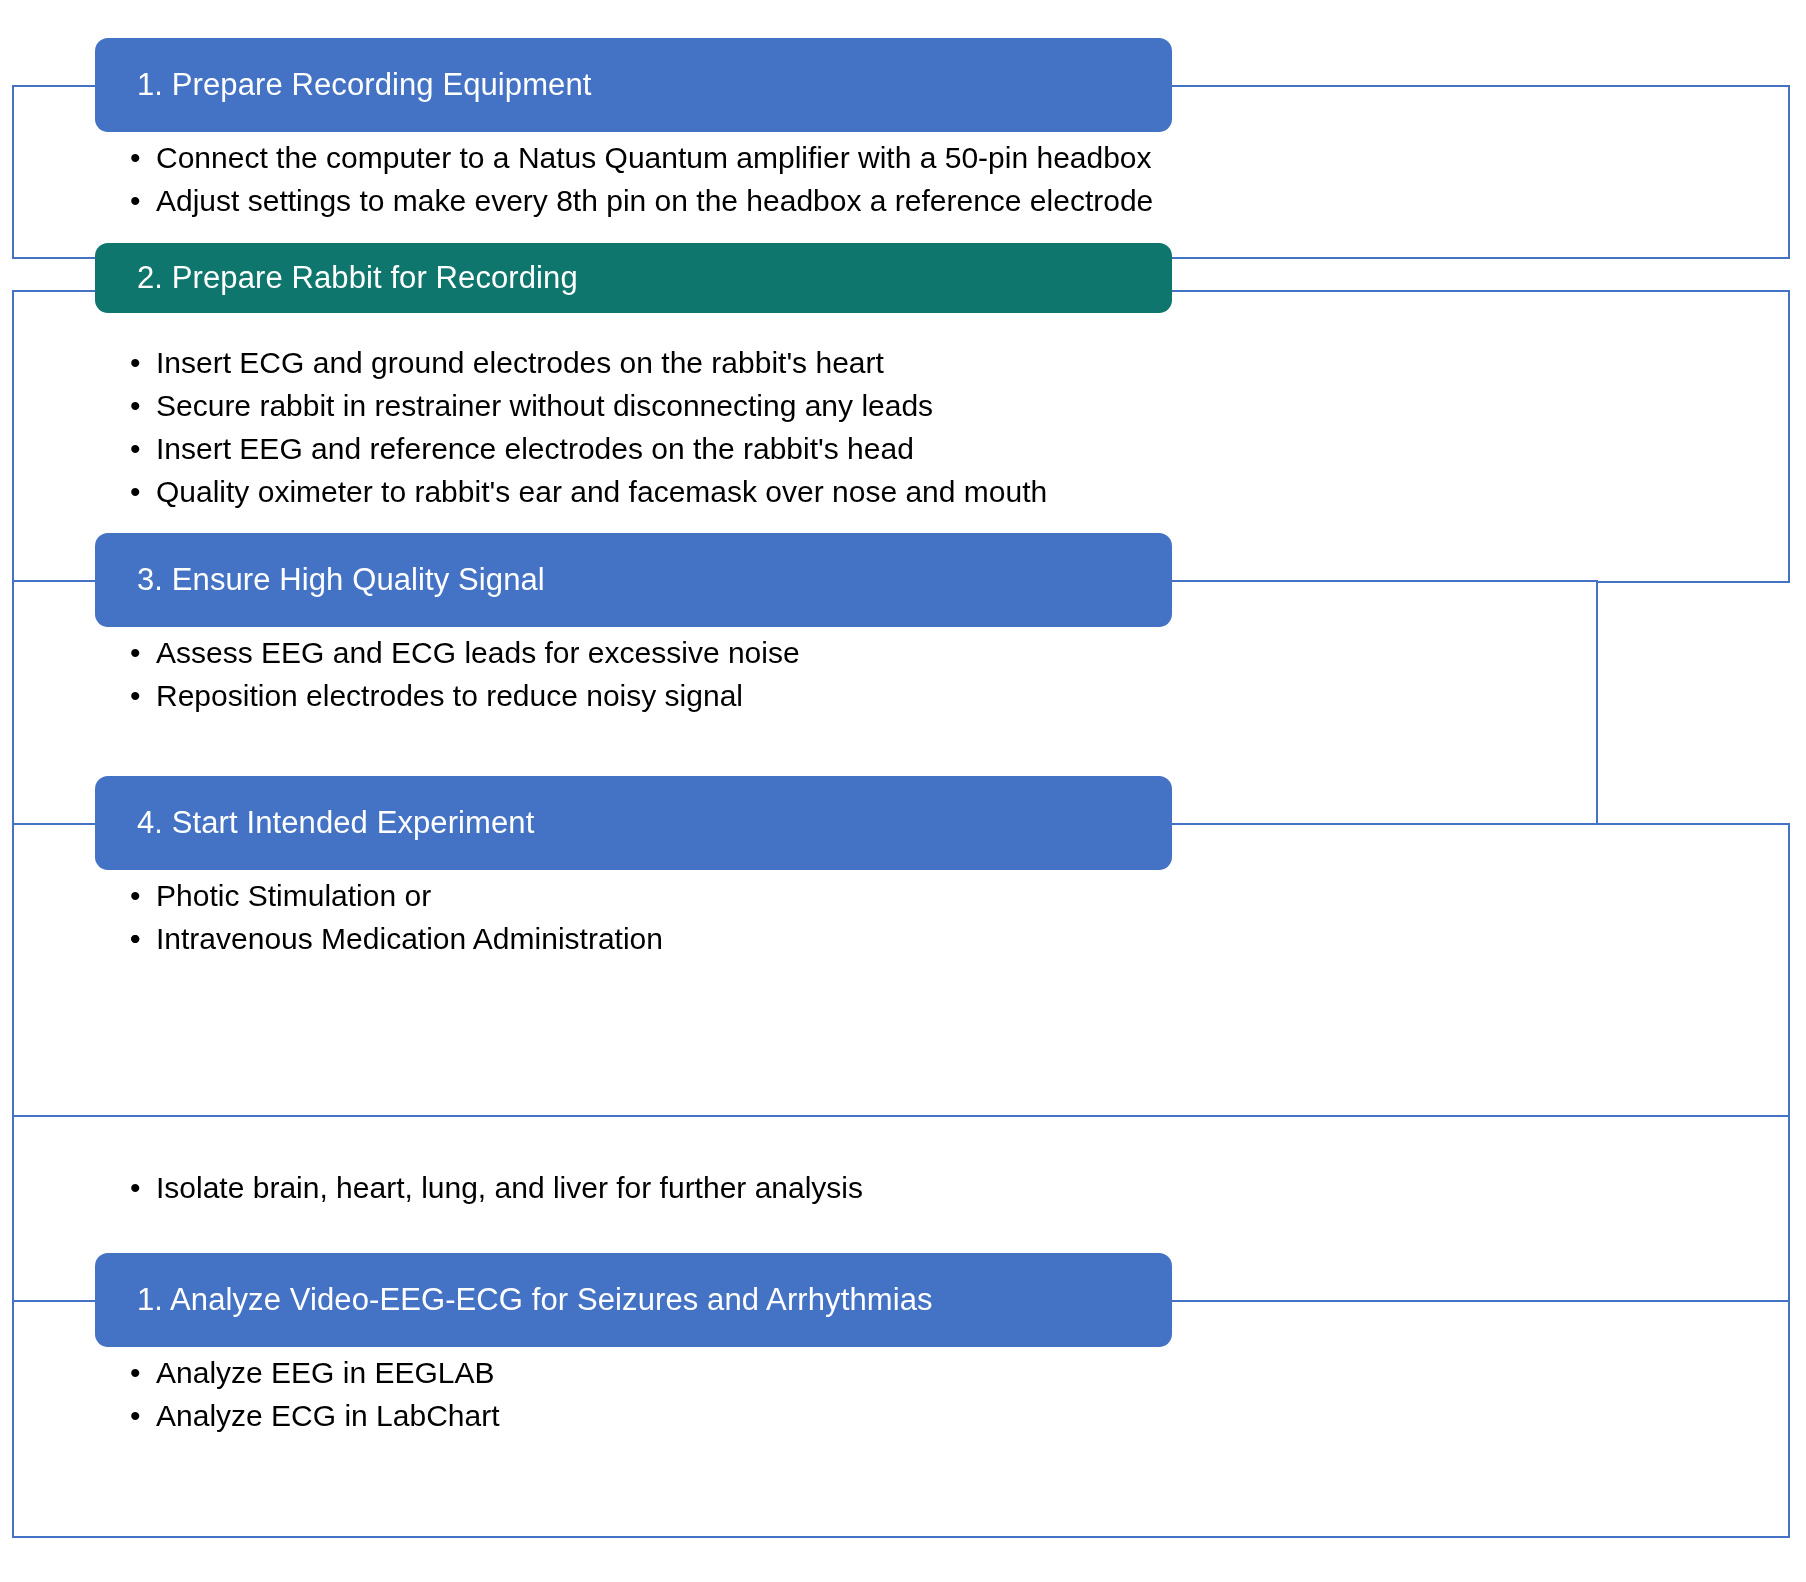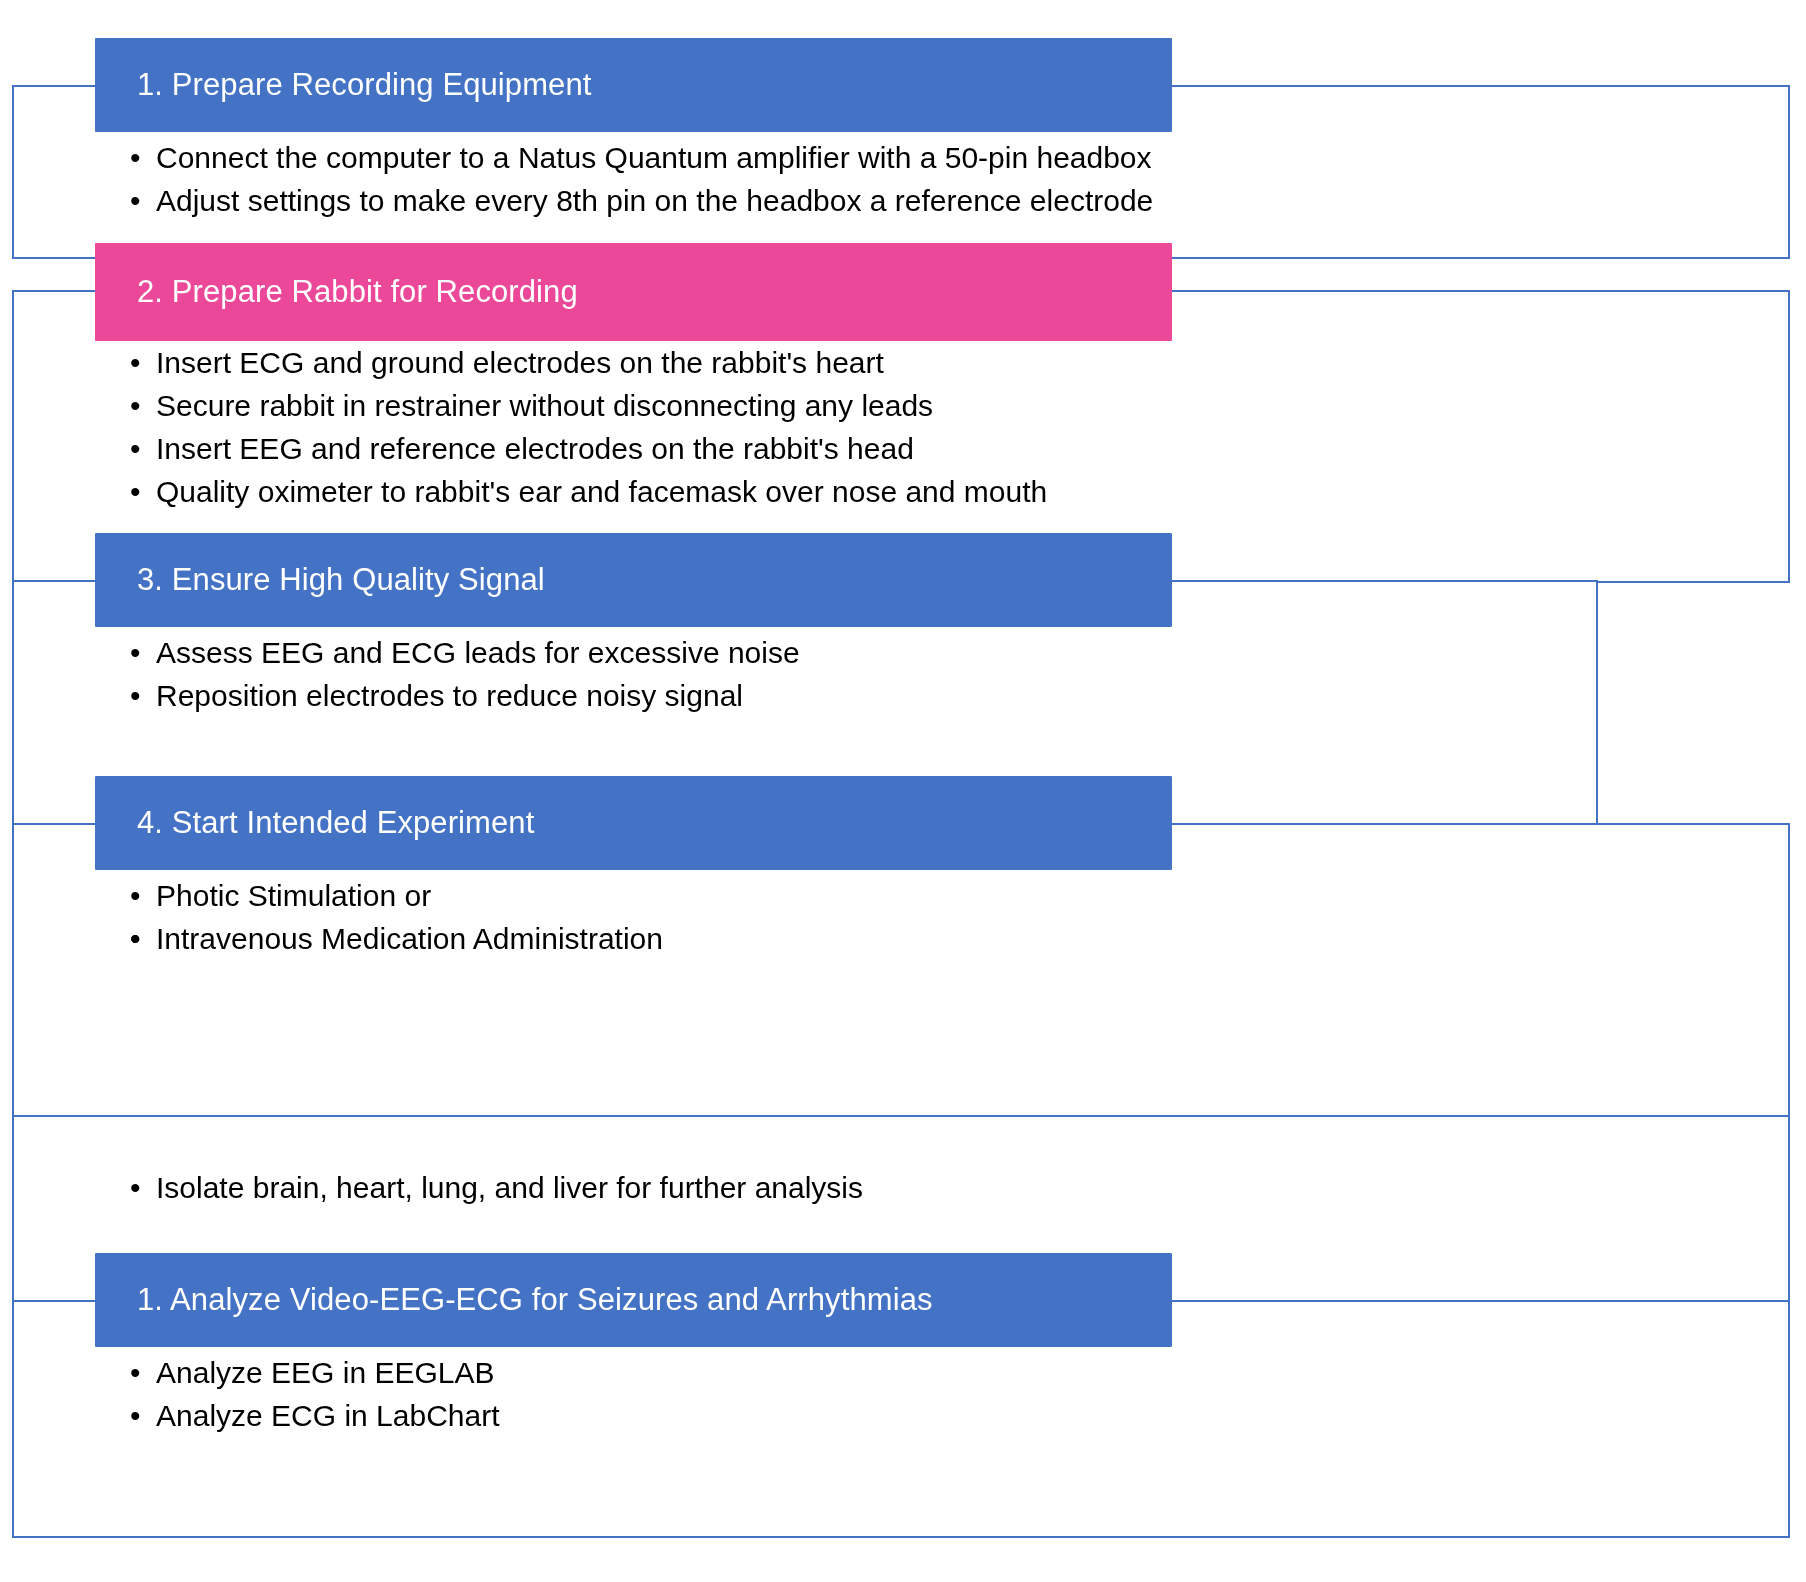--- a/index.html
+++ b/index.html
@@ -38,21 +38,21 @@
     border: 2px solid #4472C4;
     box-sizing: border-box;
   }
 
   .step-header {
     position: absolute;
     left: 95px;
     width: 1077px;
     box-sizing: border-box;
     background: #4472C4;
-    border-radius: 1px;
+    border-radius: 13px;
     color: #ffffff;
     display: flex;
     align-items: center;
     padding-left: 42px;
     padding-right: 20px;
   }
 
   .step-header-title {
     font-size: 31px;
     font-weight: 400;
@@ -115,21 +115,21 @@
         <li class="bullet-item" style="color: rgb(0, 0, 0);">
           <span class="bullet-dot">•</span>
           <span>Adjust settings to make every 8th pin on the headbox a reference electrode</span>
         </li>
       </ul>
     </div>
   </div>
 
   <div class="step" style="left:0; top:290px; width:1806px; height:293px;">
     <div class="step-outer" style="border-color: rgb(68, 114, 196); background: rgb(255, 255, 255);"></div>
-    <div class="step-header" style="top: -47px; height: 98px; background: #ec4899; color: rgb(255, 255, 255);">
+    <div class="step-header" style="top: -47px; height: 70px; background: #0f766e; color: rgb(255, 255, 255);">
       <span class="step-header-title">2. Prepare Rabbit for Recording</span>
     </div>
     <div class="step-body" style="top:58px;">
       <ul class="bullet-list">
         <li class="bullet-item" style="color: rgb(0, 0, 0);">
           <span class="bullet-dot">•</span>
           <span>Insert ECG and ground electrodes on the rabbit's heart</span>
         </li>
         <li class="bullet-item" style="color: rgb(0, 0, 0);">
           <span class="bullet-dot">•</span>

